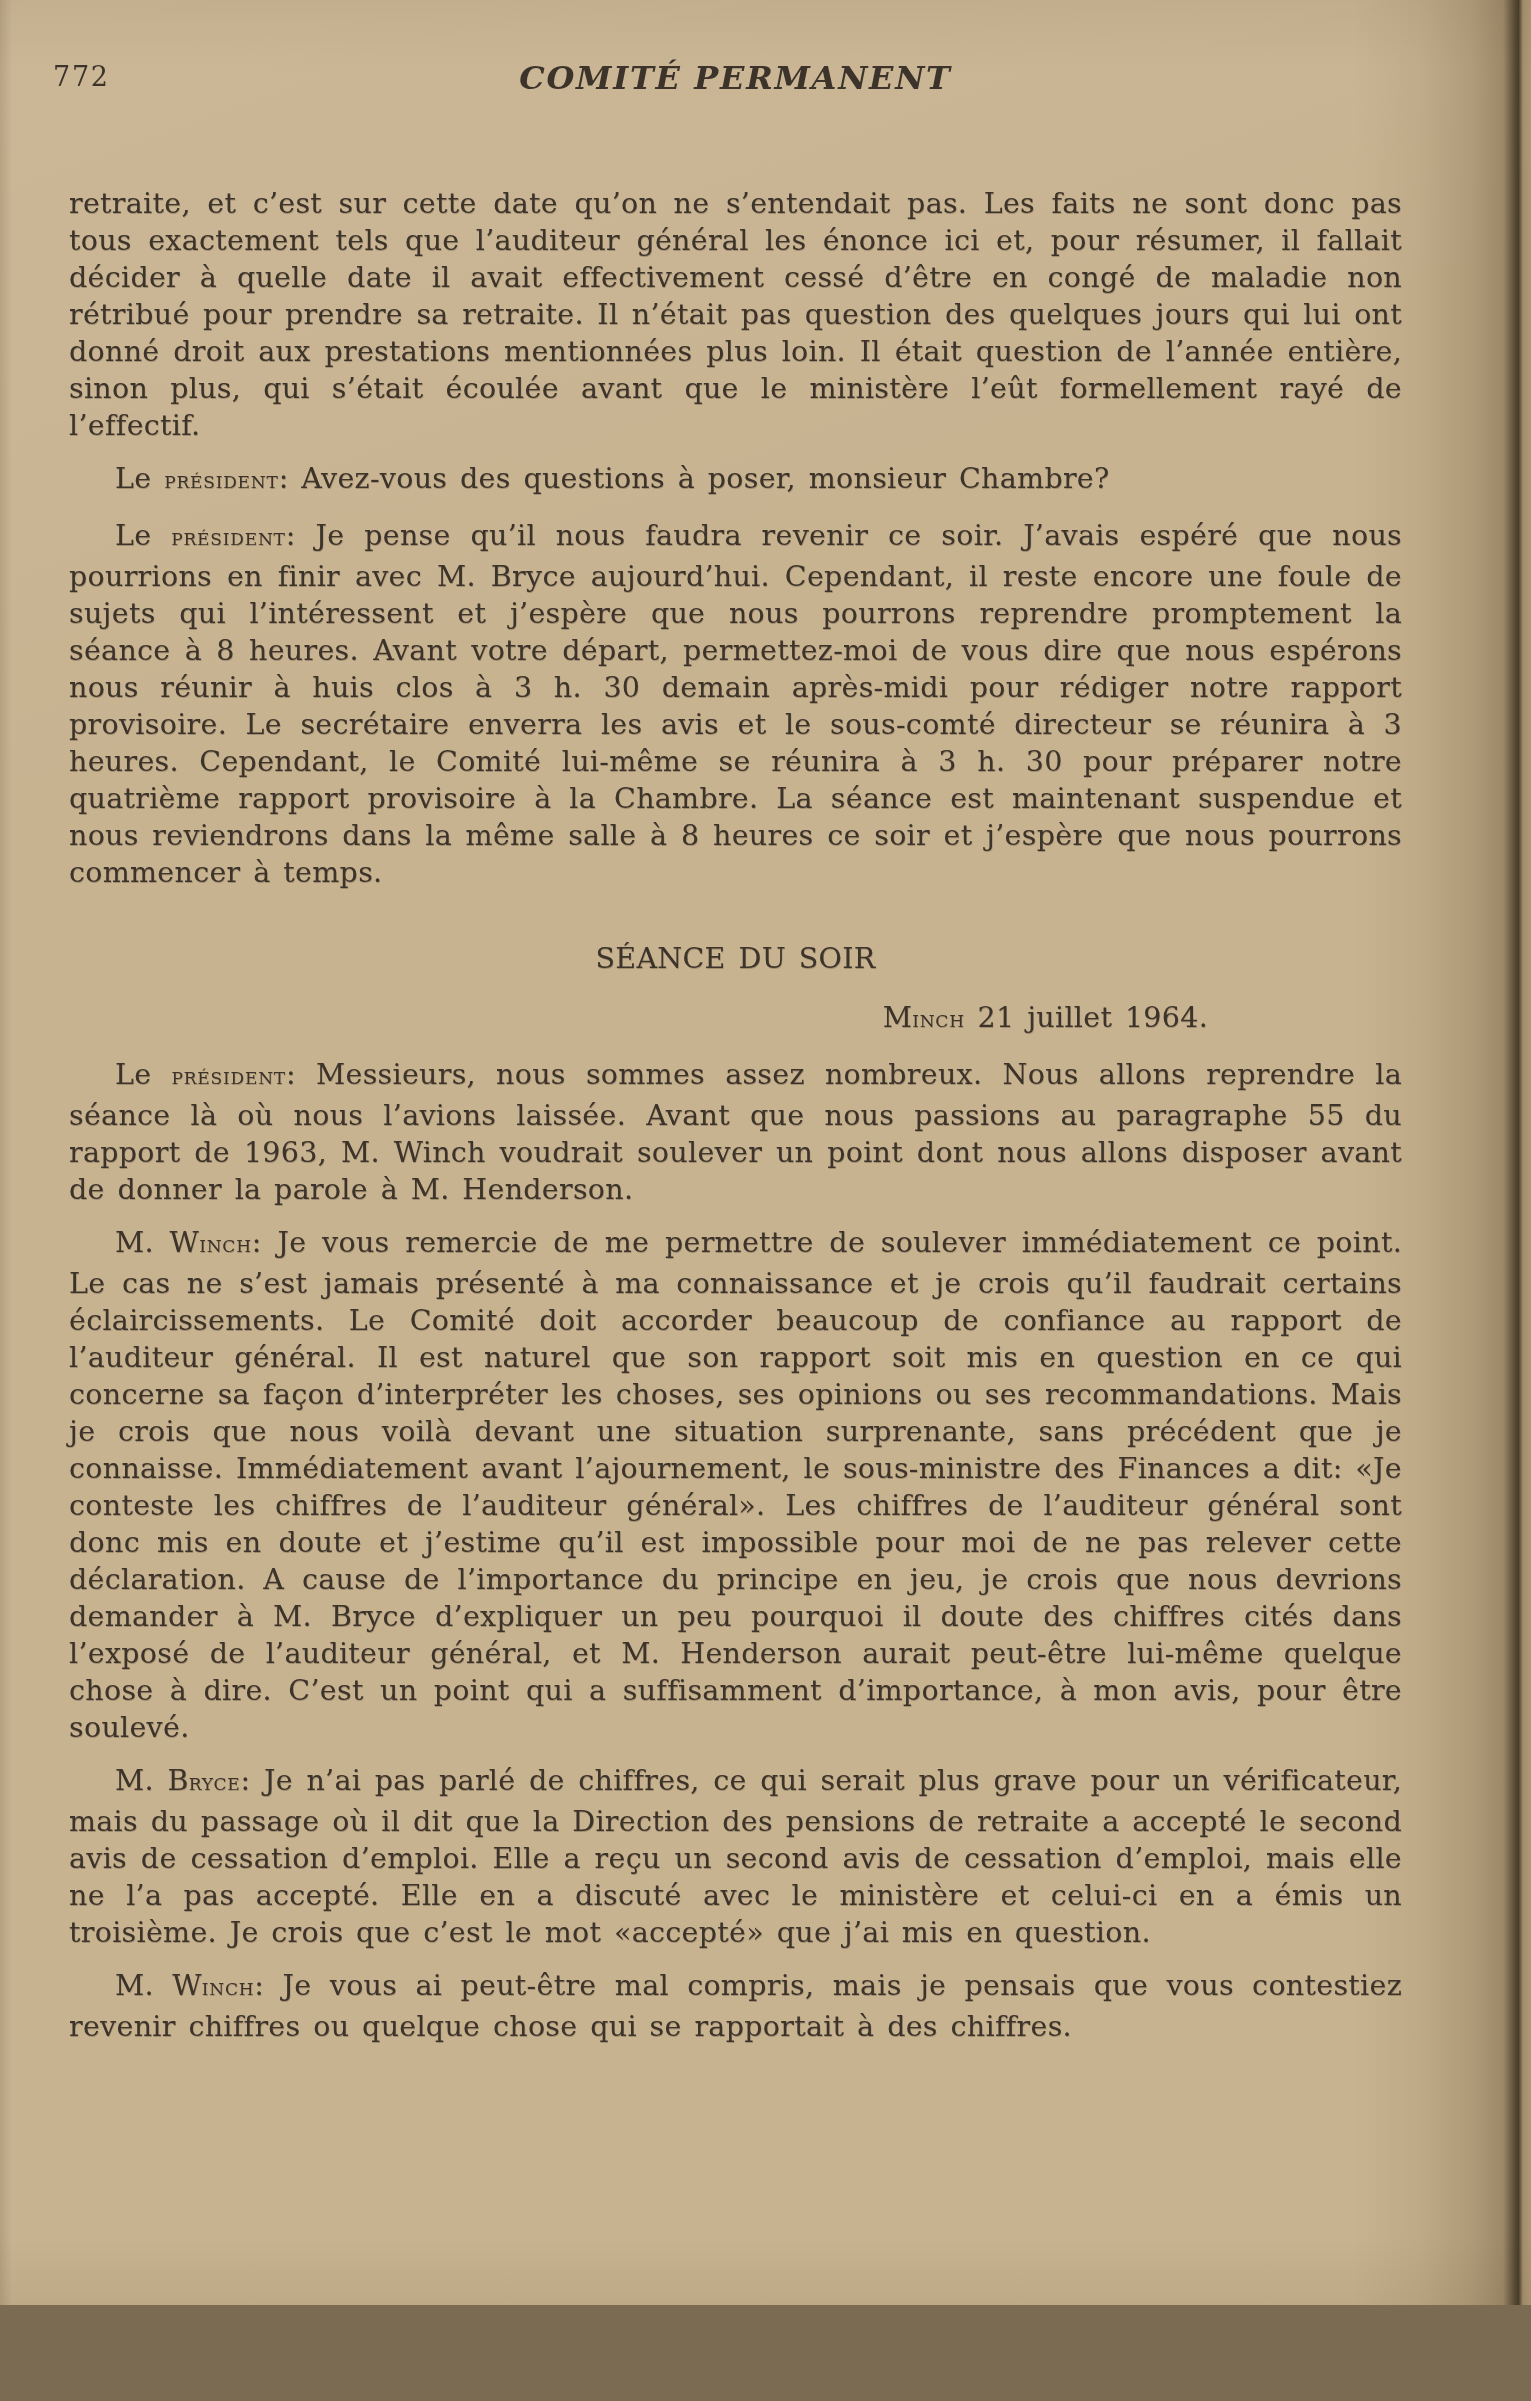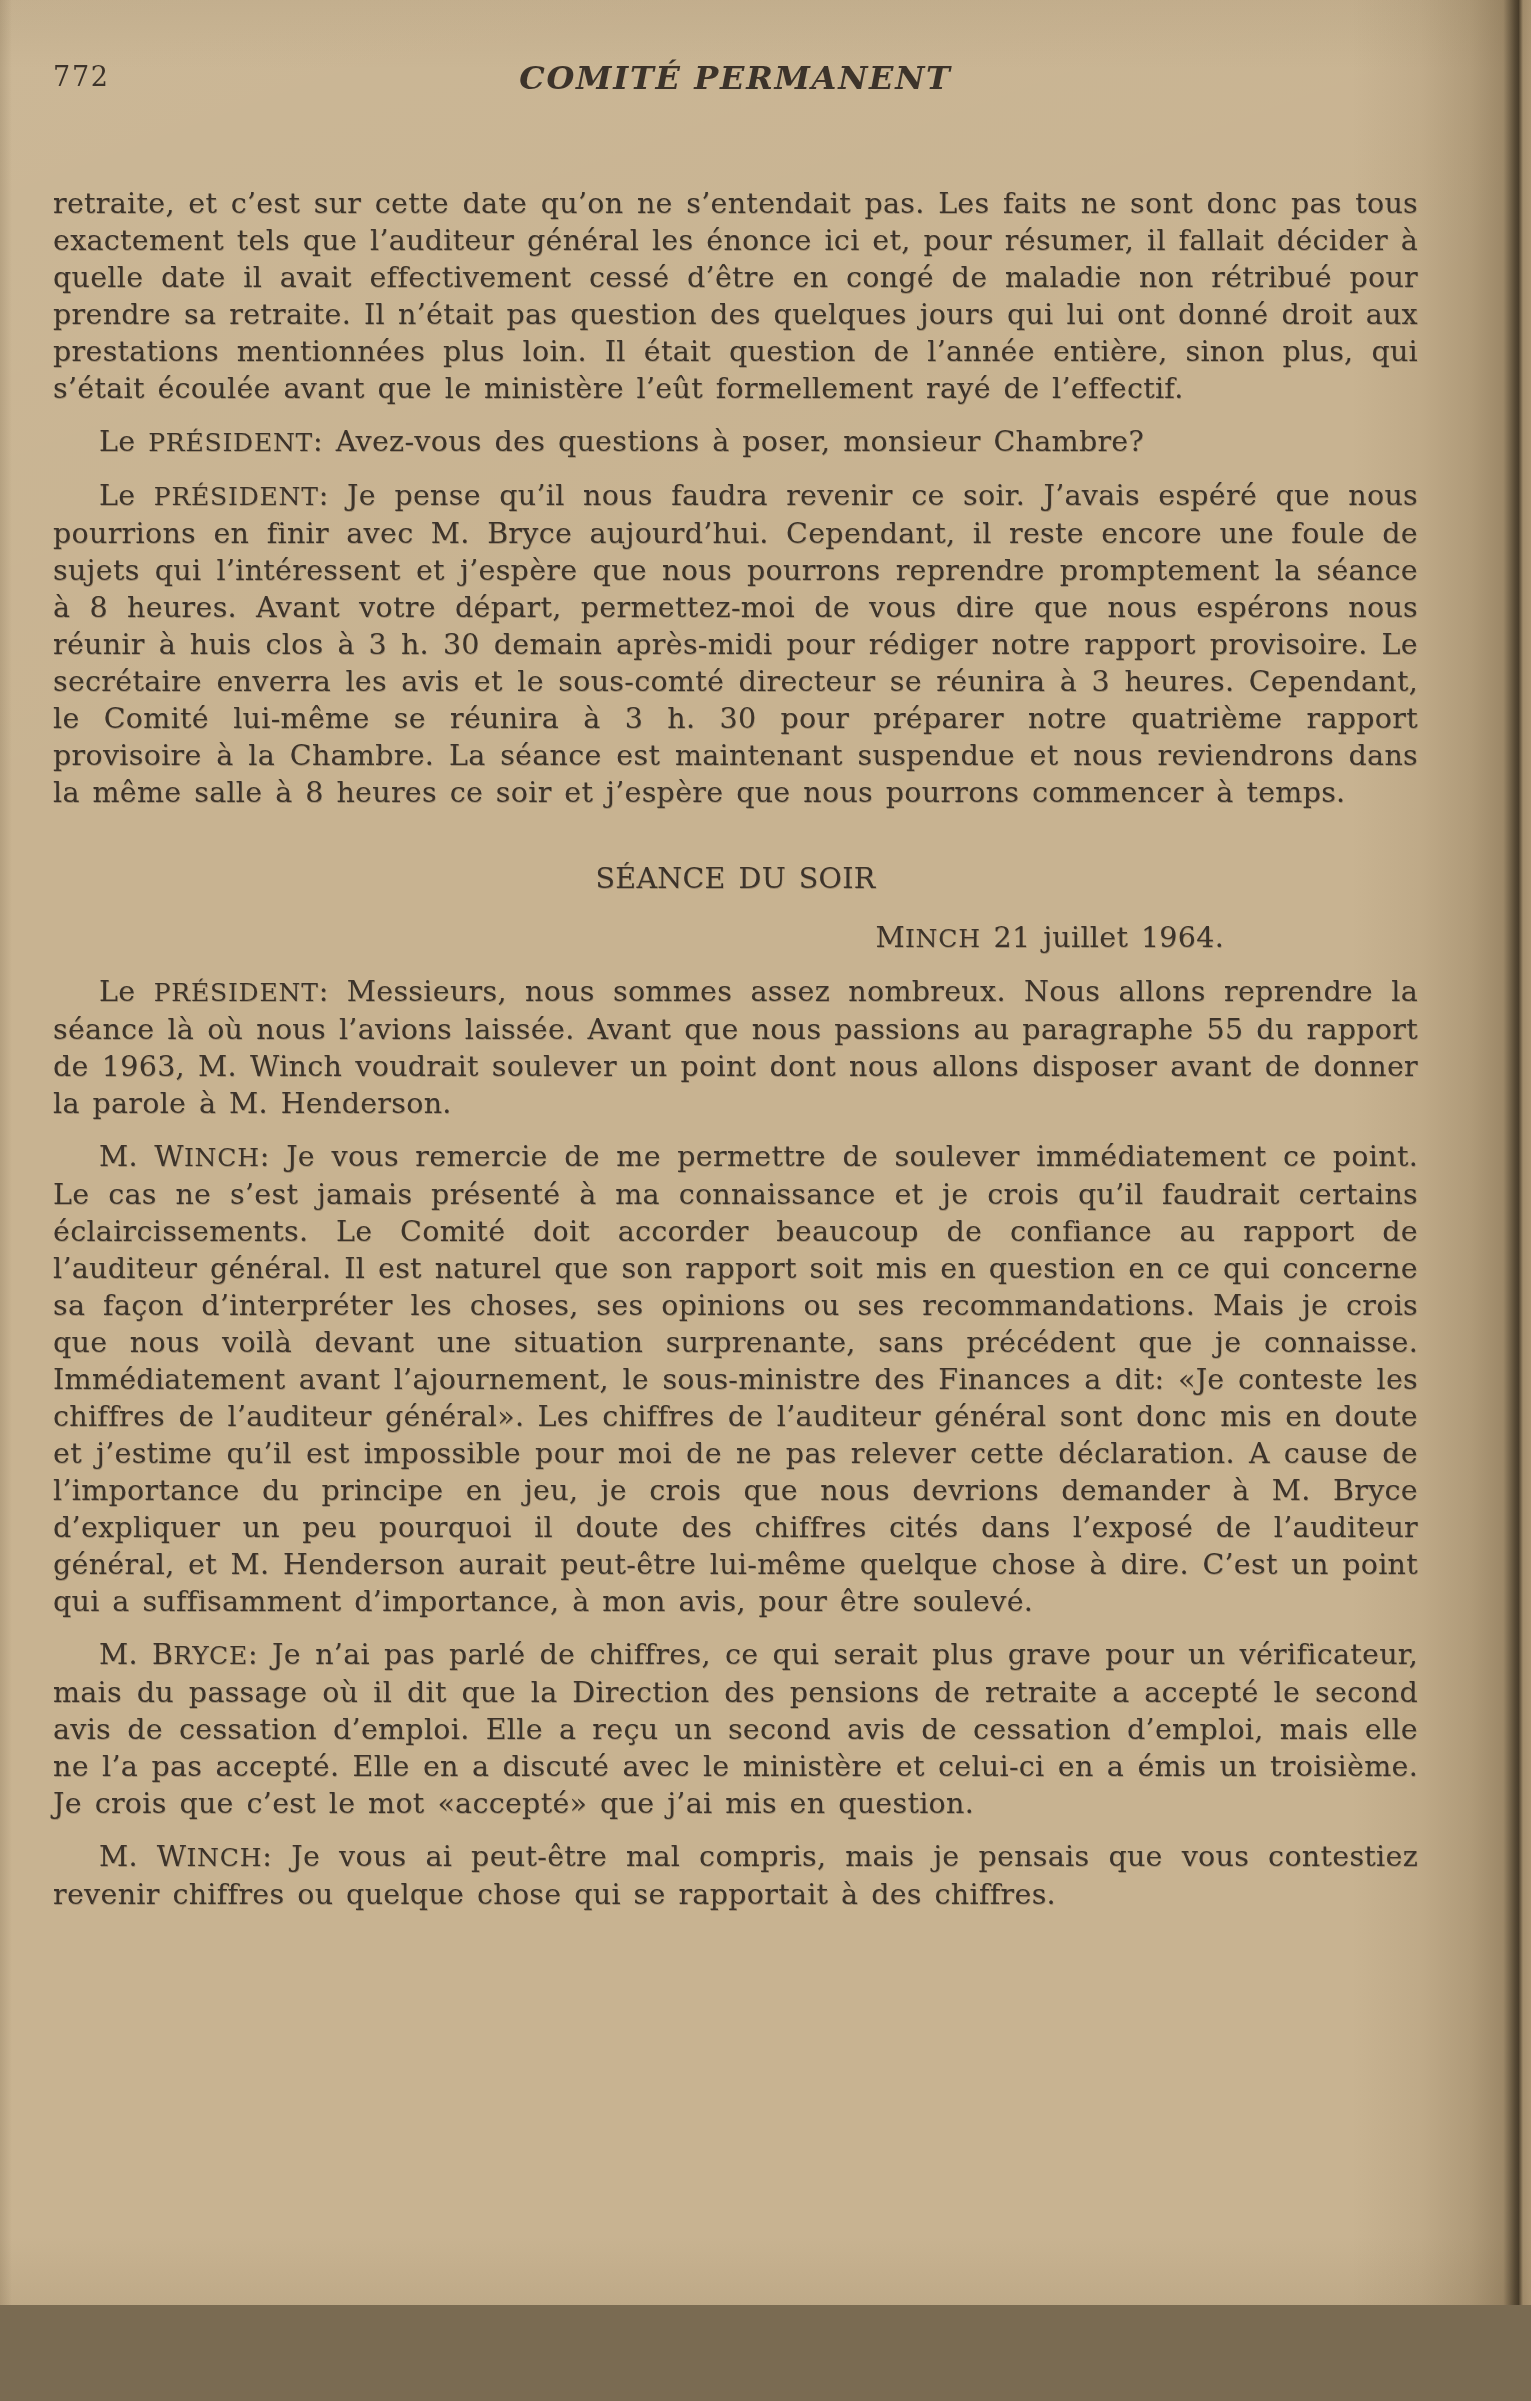--- a/index.html
+++ b/index.html
@@ -50,31 +50,31 @@
     font-size: 27px; letter-spacing: 1.7px;
   }
   .running-title {
     text-align: center;
     font-size: 32px;
     font-style: italic;
     font-weight: bold;
     letter-spacing: 1.7px;
   }
   .body-text p {
-    margin: 0;
+    margin: 16px;
     font-size: 28.5px;
     line-height: 37px;
     text-align: justify;
     word-spacing: 3.4px;
     letter-spacing: 0.3px;
     text-shadow: 0.5px 0.7px 0.5px rgba(88,70,48,0.35);
   }
   p.first { margin-top: 89px; text-indent: 0; }
   p.speech { margin-top: 16px; text-indent: 46px; }
-  .sc { font-size: 25px; letter-spacing: 0.8px; }
+  .sc { font-size: 17px; letter-spacing: 0.8px; }
   .it { font-style: italic; }
   .section-heading {
     margin-top: 49px !important;
     text-align: center !important;
     text-indent: 0 !important;
     letter-spacing: 4.2px;
   }
   .date-line {
     margin-top: 22px !important;
     text-align: right !important;

